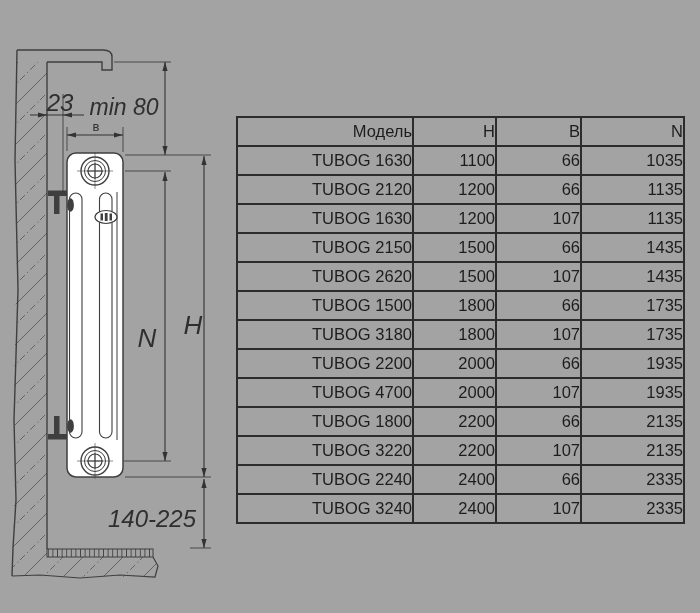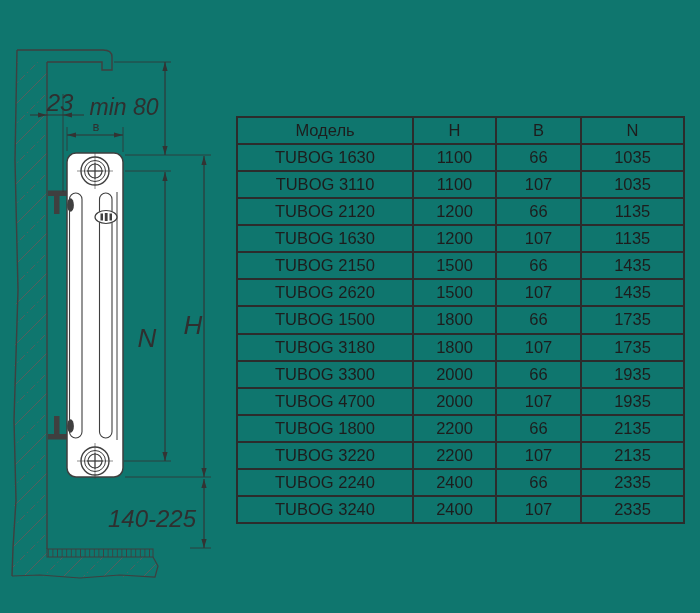--- a/index.html
+++ b/index.html
@@ -1,22 +1,22 @@
 <!DOCTYPE html>
 <html><head>
 <meta charset="utf-8">
 <style>
   html,body{margin:0;padding:0;}
   body{background:#ffffff;font-family:"Liberation Sans",sans-serif;}
-  .stage{position:relative;width:700px;height:613px;background:#0f766e;overflow:hidden;}
+  .stage{position:relative;width:700px;height:613px;background:#a3a3a3;overflow:hidden;}
   .drawing{position:absolute;left:0;top:0;}
   .spec-table{position:absolute;left:236px;top:116px;}
   table{border-collapse:collapse;table-layout:fixed;width:447px;height:408px;
         font-family:"Liberation Sans",sans-serif;font-size:16.5px;color:#1d1d1d;}
-  td,th{border:2px solid #2c2c2c;text-align:center;vertical-align:middle;
+  td,th{border:2px solid #2c2c2c;text-align:right;vertical-align:middle;
         padding:0;font-weight:400;white-space:nowrap;overflow:hidden;}
   .dim{fill:#2f2f2f;font-family:"Liberation Sans",sans-serif;font-style:italic;}
   .dim-sm{fill:#2f2f2f;font-family:"Liberation Sans",sans-serif;font-style:normal;}
 </style>
 </head>
 <body>
 
 <div class="stage">
 
   <svg class="drawing" width="232" height="613" viewBox="0 0 232 613">
@@ -153,26 +153,20 @@
         <th>B</th>
         <th>N</th>
       </tr>
       <tr>
         <td>TUBOG 1630</td>
         <td>1100</td>
         <td>66</td>
         <td>1035</td>
       </tr>
       <tr>
-        <td>TUBOG 3110</td>
-        <td>1100</td>
-        <td>107</td>
-        <td>1035</td>
-      </tr>
-      <tr>
         <td>TUBOG 2120</td>
         <td>1200</td>
         <td>66</td>
         <td>1135</td>
       </tr>
       <tr>
         <td>TUBOG 1630</td>
         <td>1200</td>
         <td>107</td>
         <td>1135</td>
@@ -195,21 +189,21 @@
         <td>66</td>
         <td>1735</td>
       </tr>
       <tr>
         <td>TUBOG 3180</td>
         <td>1800</td>
         <td>107</td>
         <td>1735</td>
       </tr>
       <tr>
-        <td>TUBOG 3300</td>
+        <td>TUBOG 2200</td>
         <td>2000</td>
         <td>66</td>
         <td>1935</td>
       </tr>
       <tr>
         <td>TUBOG 4700</td>
         <td>2000</td>
         <td>107</td>
         <td>1935</td>
       </tr>

